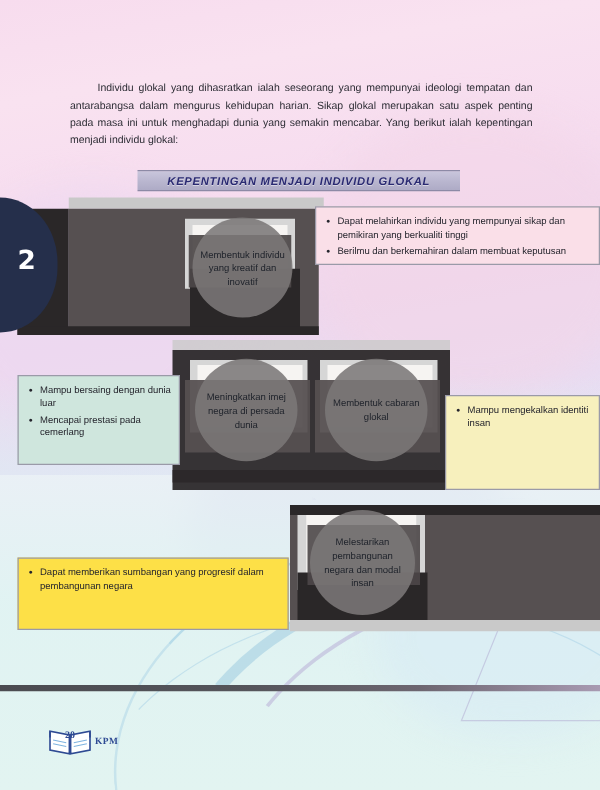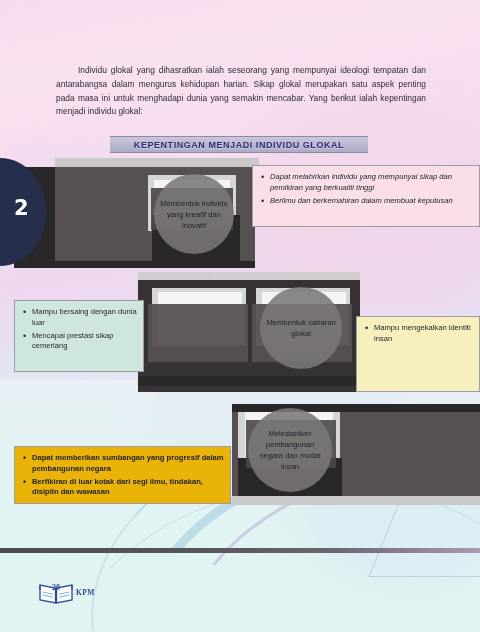--- a/index.html
+++ b/index.html
@@ -47,21 +47,21 @@
     position:absolute;left:56px;top:56px;width:370px;z-index:3;
     font-size:8.4px;line-height:1.62;color:#2c2c34;text-align:justify;
   }
   .intro .indent{display:inline-block;width:22px;}
 
   
   .banner{
     position:absolute;left:110px;top:136px;width:258px;height:15px;z-index:6;
     background:linear-gradient(180deg,#c9c6dc 0%,#b9b6cf 55%,#aeabc6 100%);
     border-top:1px solid #8d8aa6;border-bottom:1px solid #8d8aa6;
-    display:flex;align-items:center;justify-content:center;
+    display:flex;align-items:center;justify-content:center;font-style:italic;
   }
   .banner-text{
     font-size:9px;font-weight:bold;letter-spacing:.55px;color:#2a2a72;
     white-space:nowrap;text-shadow:0 1px 0 rgba(255,255,255,.45);
   }
 
   
   .chapter-tab{
     position:absolute;left:0;top:158px;width:46px;height:108px;z-index:7;
     background:#252f4b;
@@ -98,21 +98,21 @@
   .callout li{
     position:relative;font-size:7.6px;line-height:1.42;color:#24242c;
     margin-bottom:2px;
   }
   .callout li::before{
     content:"•";position:absolute;left:-9px;top:-1px;font-size:9px;color:#24242c;
   }
   .c-pink{background:#fadfe8;}
   .c-mint{background:#cfe6dd;}
   .c-yellow{background:#f7f0bd;}
-  .c-salmon{background:#eab308;font-weight:bold;}
+  .c-salmon{background:#fde047;}
 
   
   .footer{position:absolute;left:36px;top:572px;width:48px;height:42px;z-index:9;
     display:flex;flex-direction:row;align-items:center;}
   .book-ico{position:relative;width:40px;height:24px;}
   .book-ico svg{display:block;}
   .pg-num{
     position:absolute;left:0;top:2px;width:40px;text-align:center;
     font-size:8px;font-weight:bold;color:#2e4a93;font-family:"Liberation Serif",serif;
   }
@@ -154,49 +154,52 @@
   <div class="ph-light" style="left:134px;top:17px;width:88px;height:56px;"></div>
   <div class="ph-white" style="left:140px;top:22px;width:76px;height:52px;"></div>
   <div class="ph-black" style="left:138px;top:57px;width:88px;height:53px;"></div>
   <div class="ph-grey" style="left:137px;top:30px;width:82px;height:42px;opacity:.92;"></div>
   <div class="circle" style="left:140px;top:16px;width:80px;height:80px;">
     <span class="circle-label">Membentuk individu yang kreatif dan inovatif</span>
   </div>
   <div class="ph-black" style="left:0px;top:103px;width:241px;height:7px;"></div>
 </div>
 
-<div class="callout c-pink" style="left:252px;top:165px;width:228px;height:62px;font-style:italic;">
+<div class="callout c-pink" style="left:252px;top:165px;width:228px;height:47px;">
   <ul>
     <li>Dapat melahirkan individu yang mempunyai sikap dan pemikiran yang berkualiti tinggi</li>
     <li>Berilmu dan berkemahiran dalam membuat keputusan</li>
   </ul>
 </div>
 
 <div class="panel" style="left:138px;top:272px;width:222px;height:120px;z-index:5;">
   <div class="ph-outer" style="left:0px;top:0px;width:222px;height:8px;opacity:.8;"></div>
   <div class="ph-black" style="left:0px;top:8px;width:222px;height:112px;opacity:.94;"></div>
 
   <div class="ph-light" style="left:14px;top:16px;width:94px;height:58px;"></div>
   <div class="ph-white" style="left:20px;top:20px;width:84px;height:50px;"></div>
   <div class="ph-mid" style="left:10px;top:32px;width:100px;height:58px;opacity:.94;"></div>
+  <div class="circle" style="left:18px;top:15px;width:82px;height:82px;">
+    <span class="circle-label">Meningkatkan imej negara di persada dunia</span>
+  </div>
 
   <div class="ph-light" style="left:118px;top:16px;width:94px;height:58px;"></div>
   <div class="ph-white" style="left:124px;top:20px;width:84px;height:50px;"></div>
   <div class="ph-mid" style="left:114px;top:32px;width:100px;height:58px;opacity:.94;"></div>
   <div class="circle" style="left:122px;top:15px;width:82px;height:82px;">
     <span class="circle-label">Membentuk cabaran glokal</span>
   </div>
 
   <div class="ph-black" style="left:0px;top:104px;width:222px;height:10px;opacity:.85;"></div>
 </div>
 
 <div class="callout c-mint" style="left:14px;top:300px;width:130px;height:72px;">
   <ul>
     <li>Mampu bersaing dengan dunia luar</li>
-    <li>Mencapai prestasi sikap cemerlang</li>
+    <li>Mencapai prestasi pada cemerlang</li>
   </ul>
 </div>
 
 <div class="callout c-yellow" style="left:356px;top:316px;width:124px;height:76px;">
   <ul>
     <li>Mampu mengekalkan identiti insan</li>
   </ul>
 </div>
 
 <div class="panel" style="left:232px;top:404px;width:248px;height:105px;z-index:6;">
@@ -208,21 +211,20 @@
   <div class="ph-grey" style="left:14px;top:16px;width:90px;height:48px;opacity:.9;"></div>
   <div class="circle" style="left:16px;top:4px;width:84px;height:84px;">
     <span class="circle-label">Melestarikan pembangunan negara dan modal insan</span>
   </div>
   <div class="ph-outer" style="left:0px;top:92px;width:248px;height:9px;"></div>
 </div>
 
 <div class="callout c-salmon" style="left:14px;top:446px;width:217px;height:58px;">
   <ul>
     <li>Dapat memberikan sumbangan yang progresif dalam pembangunan negara</li>
-    <li>Berfikiran di luar kotak dari segi ilmu, tindakan, disiplin dan wawasan</li>
   </ul>
 </div>
 
 <div class="footer">
   <div class="book-ico">
     <svg width="40" height="24" viewBox="0 0 40 24">
       <path d="M4 4 L4 19 L19.5 22 L19.5 7 Z" fill="#ffffff" stroke="#2e4a93" stroke-width="1.3"></path>
       <path d="M36 4 L36 19 L20.5 22 L20.5 7 Z" fill="#ffffff" stroke="#2e4a93" stroke-width="1.3"></path>
       <path d="M4 4 L4 9 M36 4 L36 9" stroke="#2e4a93" stroke-width="1.3" fill="none"></path>
       <path d="M6.5 11 L17 13.2 M6.5 14 L17 16.2 M23 13.2 L33.5 11 M23 16.2 L33.5 14" stroke="#7fb4e0" stroke-width="1" fill="none"></path>

